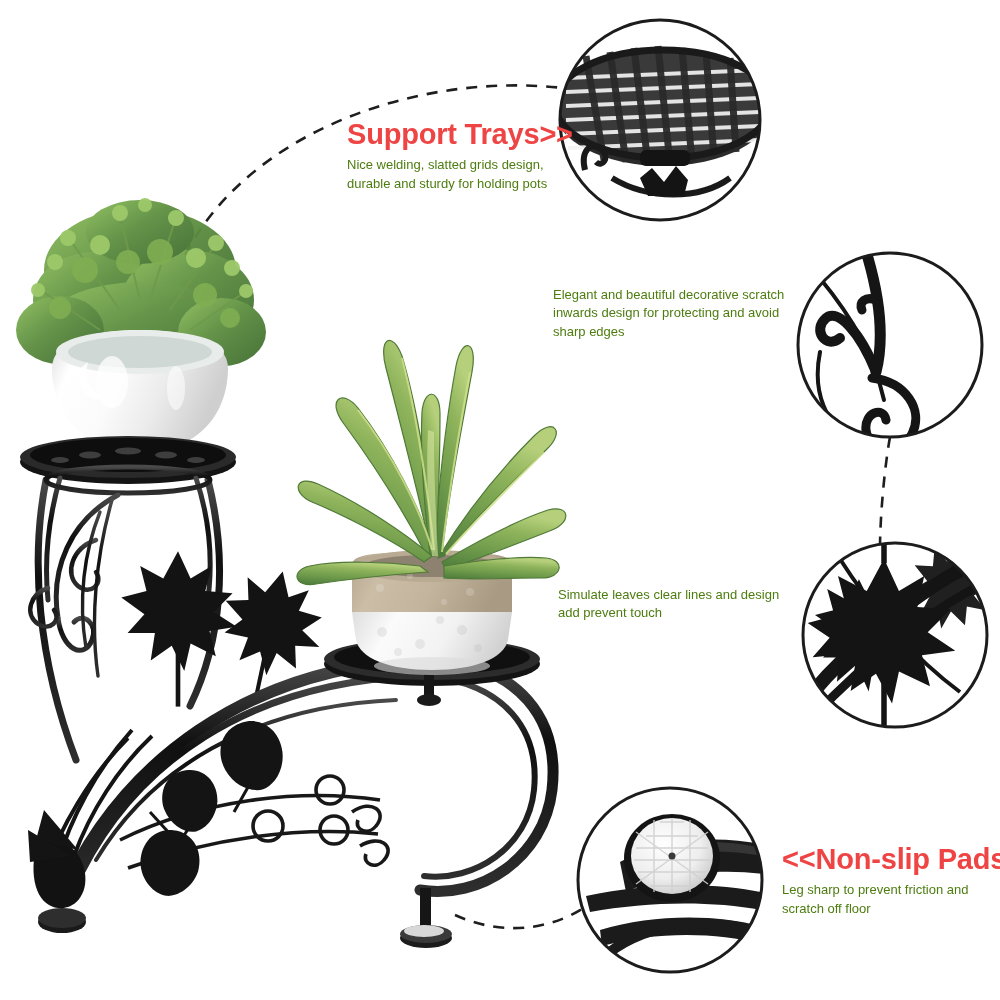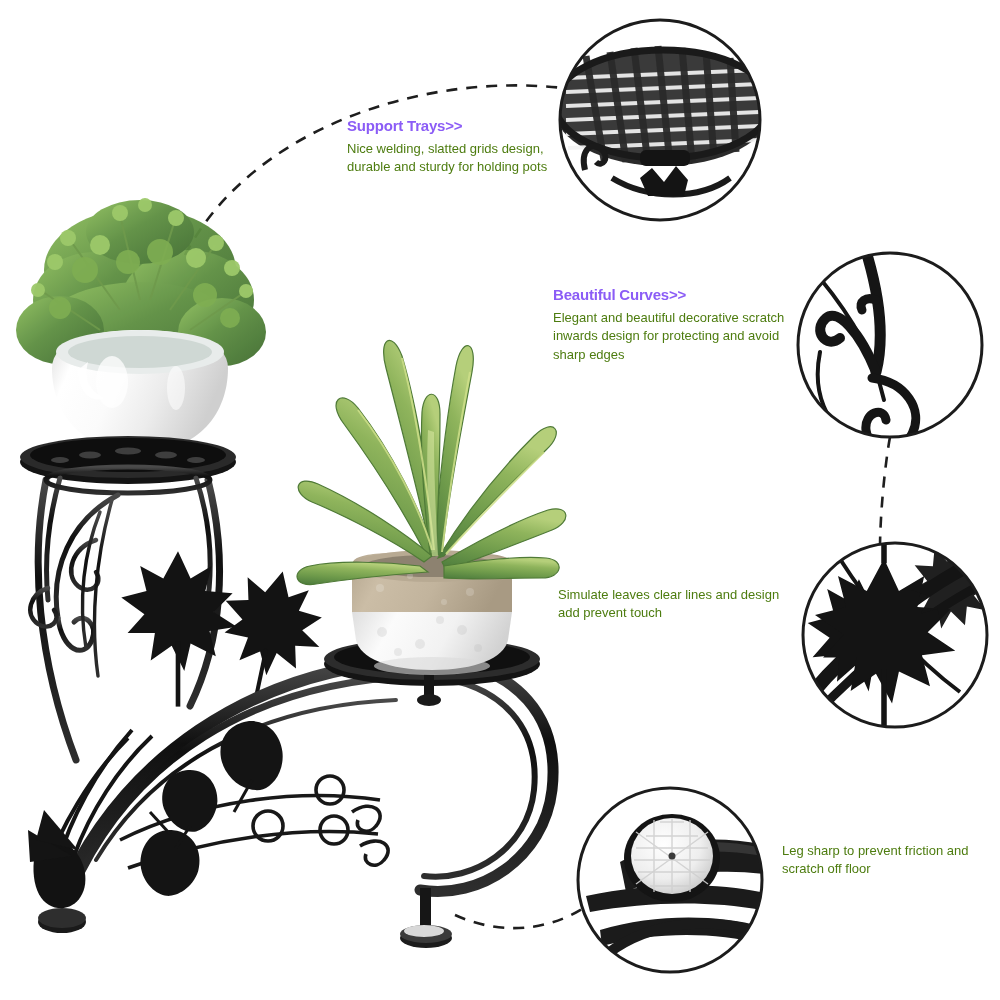--- a/index.html
+++ b/index.html
@@ -25,23 +25,23 @@
     width: 1000px;
     height: 1000px;
   }
 
   
   .callout {
     position: absolute;
     width: 230px;
   }
   .callout .title {
-    font-size: 15px;
+    font-size: 29px;
     font-weight: bold;
-    color: #8b5cf6;
+    color: #ef4444;
     letter-spacing: -0.2px;
     line-height: 1.18;
     margin: 0 0 5px 0;
     white-space: nowrap;
   }
   .callout .body {
     font-size: 13px;
     color: #4d7c0f;
     line-height: 1.42;
     margin: 0;
@@ -456,25 +456,25 @@
       <circle cx="670" cy="880" r="92" fill="none" stroke="#1c1c1c" stroke-width="3"></circle>
     </g>
   </svg>
 
   <div class="callout" id="callout-trays">
     <p class="title">Support Trays&gt;&gt;</p>
     <p class="body">Nice welding, slatted grids design, durable and sturdy for holding pots</p>
   </div>
 
   <div class="callout" id="callout-curves">
-    <p class="title">Beautiful Curves&gt;&gt;</p>
     <p class="body">Elegant and beautiful decorative scratch inwards design for protecting and avoid sharp edges</p>
   </div>
 
   <div class="callout" id="callout-leaves">
     <p class="body">Simulate leaves clear lines and design add prevent touch</p>
   </div>
 
   <div class="callout" id="callout-pads">
+    <p class="title">&lt;&lt;Non-slip Pads</p>
     <p class="body">Leg sharp to prevent friction and scratch off floor</p>
   </div>
 
 </div>
 
 </body></html>

